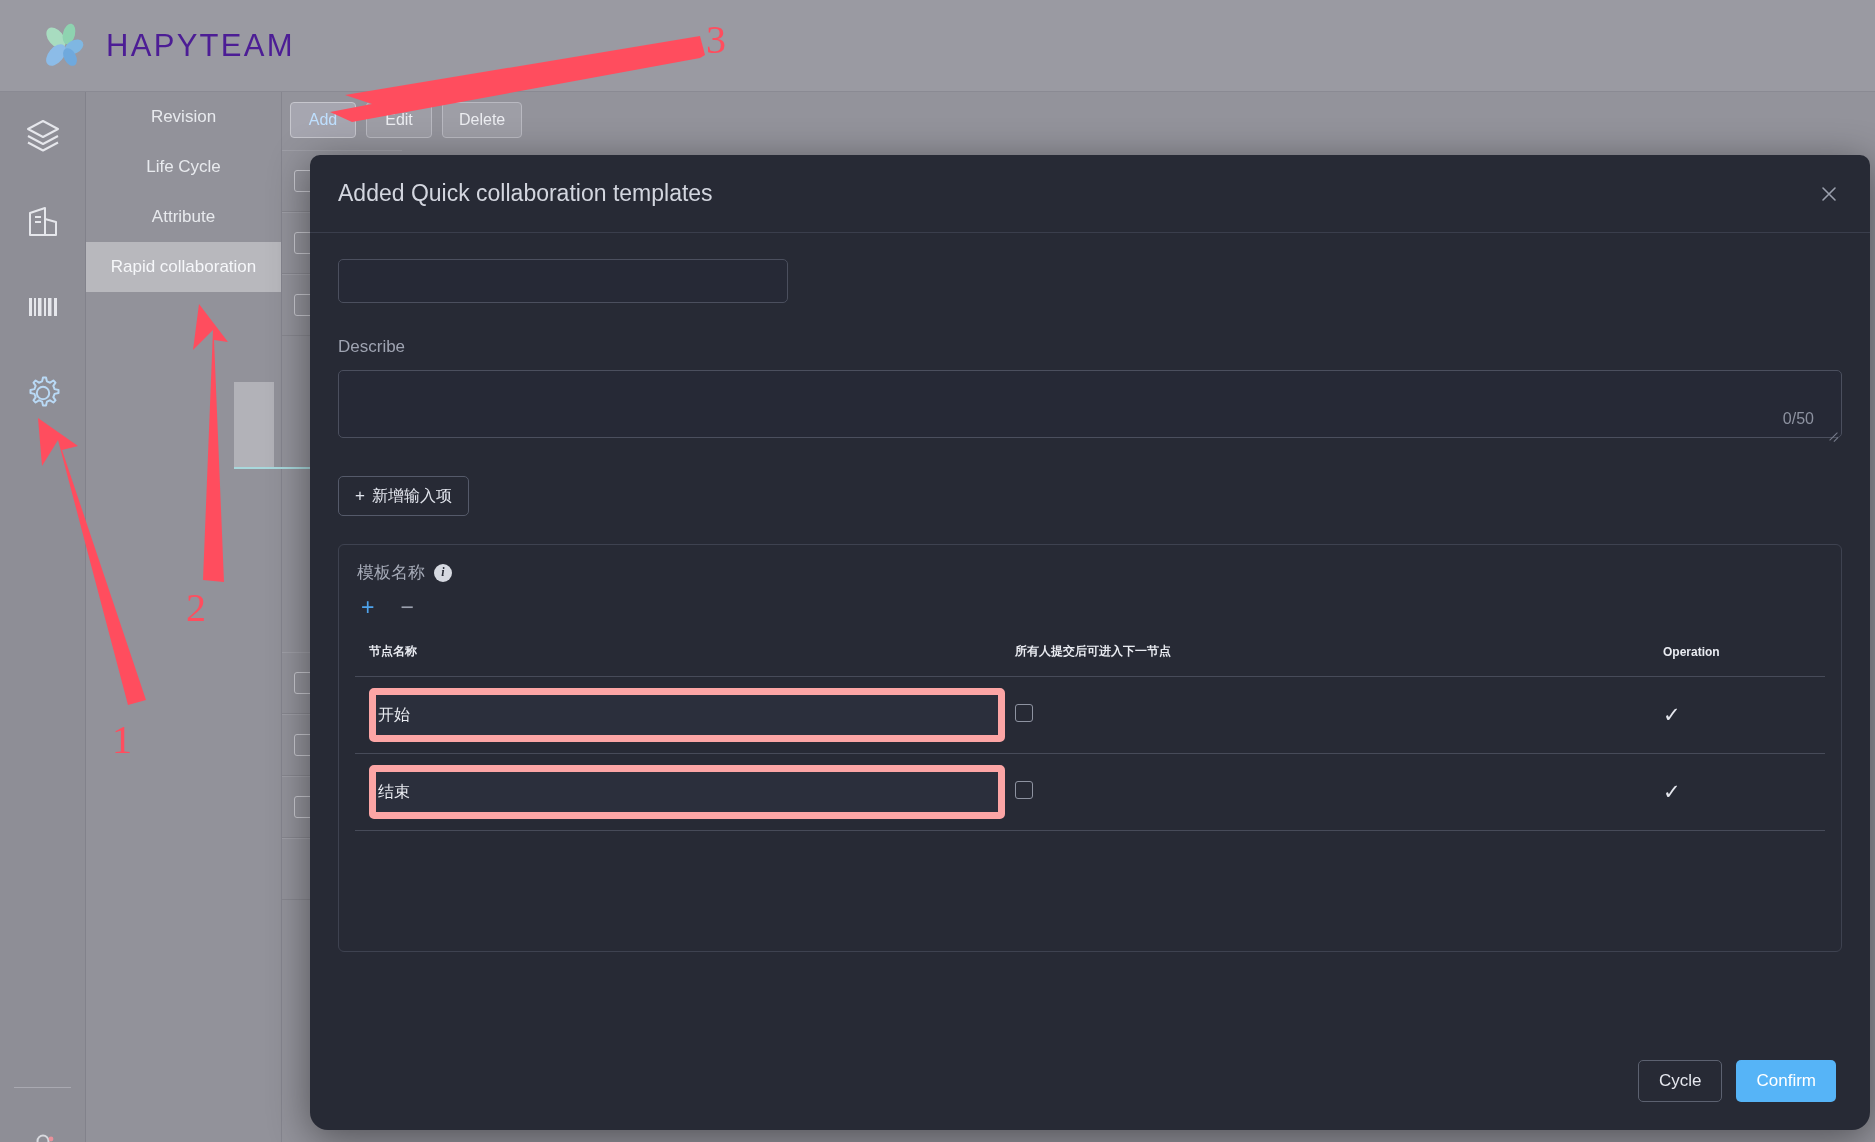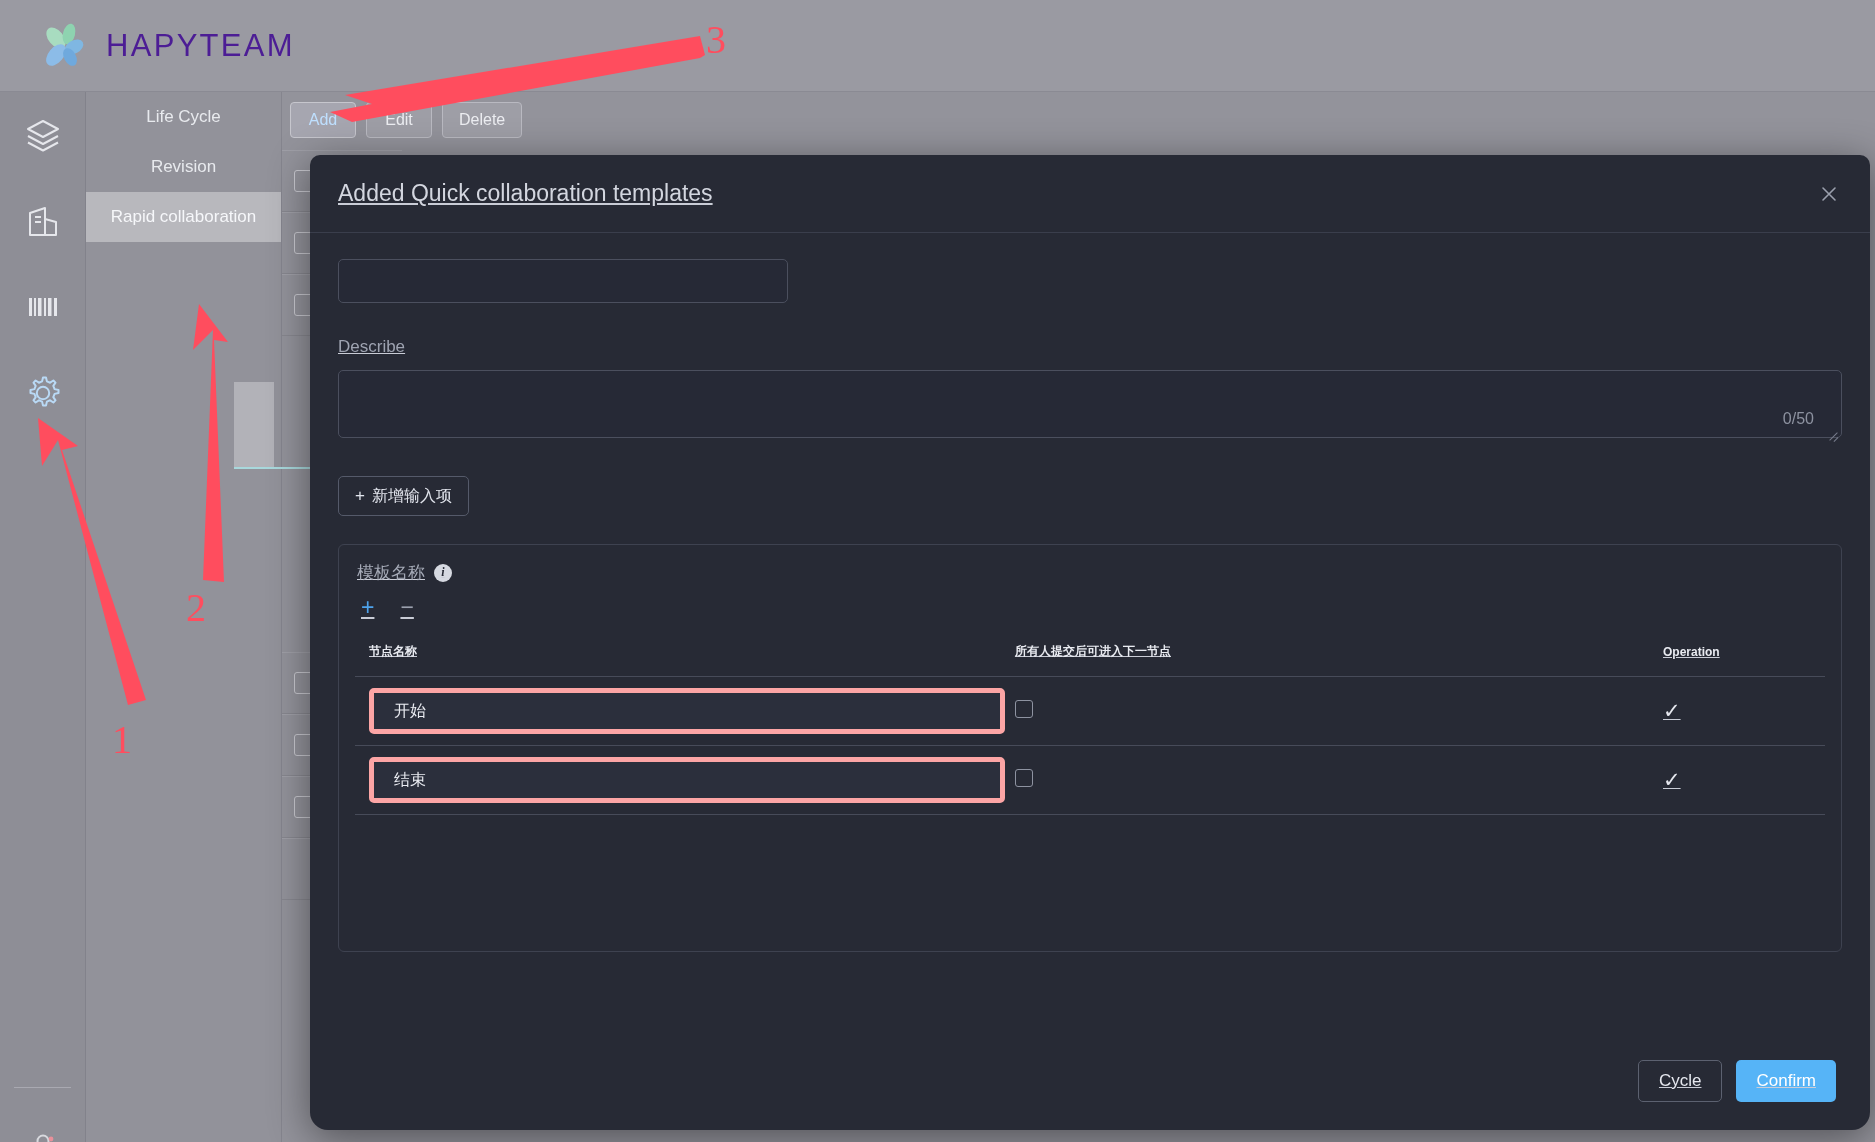--- a/index.html
+++ b/index.html
@@ -86,21 +86,21 @@
   #bg-leftblock {
     position: absolute; left: -48px; top: 290px; width: 40px; height: 85px; background: #b2b2b8;
   }
 
   
   #modal {
     position: absolute; left: 310px; top: 155px; width: 1560px; height: 975px;
     background: #272a35; border-radius: 10px 10px 18px 18px;
     box-shadow: 0 8px 40px rgba(0,0,0,.45);
     color: #c9ccd6;
-    display: flex; flex-direction: column; text-decoration: underline;
+    display: flex; flex-direction: column;
   }
   #modal-head {
     height: 78px; flex: 0 0 78px; display: flex; align-items: center;
     border-bottom: 1px solid #3a3e4c; padding: 0 26px 0 28px;
   }
   #modal-title { font-size: 23px; color: #d3d6df; flex: 1; }
   #modal-close {
     width: 30px; height: 30px; display: flex; align-items: center; justify-content: center;
     color: #9ba0ad; font-size: 22px; line-height: 1;
   }
@@ -171,23 +171,23 @@
     padding: 14px 0 16px 0; border-bottom: 1px solid #474b59;
   }
   table.nodes th.c-name { width: 660px; padding-left: 14px; }
   table.nodes th.c-flag { width: 640px; text-align: left; }
   table.nodes th.c-op   { width: auto; text-align: left; padding-left: 8px; }
   table.nodes td {
     padding: 11px 0; border-bottom: 1px solid #474b59; vertical-align: middle;
   }
   table.nodes td.c-name { padding-left: 14px; }
   .node-input {
-    width: 636px; height: 46px; background: #2b2f3c;
-    border: 5px solid #fca5a5; border-radius: 5px;
-    color: #e9ebf1; font-size: 16px; padding: 0 20px;
+    width: 636px; height: 54px; background: #2b2f3c;
+    border: 7px solid #fca5a5; border-radius: 5px;
+    color: #e9ebf1; font-size: 16px; padding: 0 2px;
     outline: none; font-family: inherit;
   }
   .cbox {
     width: 18px; height: 18px; border: 1px solid #8e93a1;
     border-radius: 3px; background: transparent; display: inline-block;
   }
   .op-check { color: #e6e8ef; font-size: 21px; padding-left: 8px; }
 
   #modal-foot {
     flex: 0 0 92px; display: flex; align-items: center; justify-content: flex-end;
@@ -260,22 +260,23 @@
     <div id="rail-bottom">
       <svg width="34" height="34" viewBox="0 0 34 34" fill="none" stroke="#d8d9de" stroke-width="2">
         <circle cx="17" cy="11" r="5.5"></circle>
         <path d="M5.5 30 a11.5 9 0 0 1 23 0"></path>
         <circle cx="25" cy="9" r="2.4" fill="#e8909a" stroke="none"></circle>
       </svg>
     </div>
   </div>
 
   <div id="subnav">
+    <div class="subnav-item">Revision</div>
     <div class="subnav-item">Life Cycle</div>
-    <div class="subnav-item">Revision</div>
+    <div class="subnav-item">Attribute</div>
     <div class="subnav-item active">Rapid collaboration</div>
   </div>
 
   <div id="content">
     <div id="toolbar">
       <div class="tool-btn accent">Add</div>
       <div class="tool-btn">Edit</div>
       <div class="tool-btn">Delete</div>
     </div>
 

